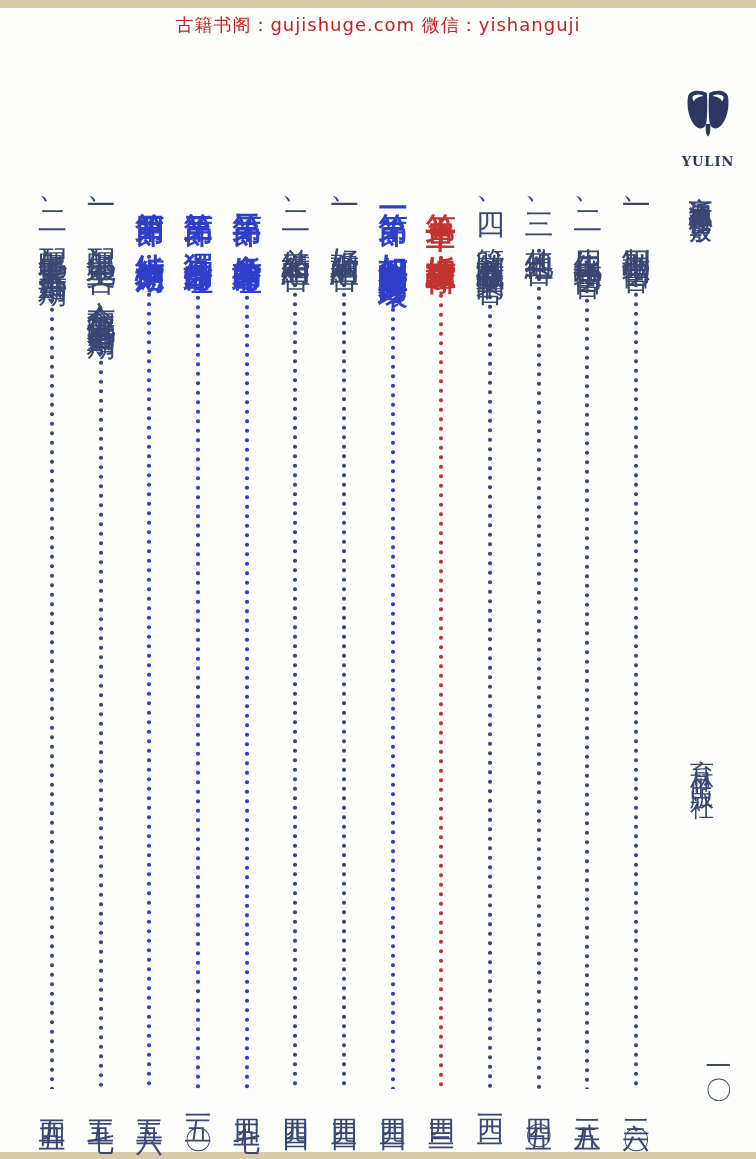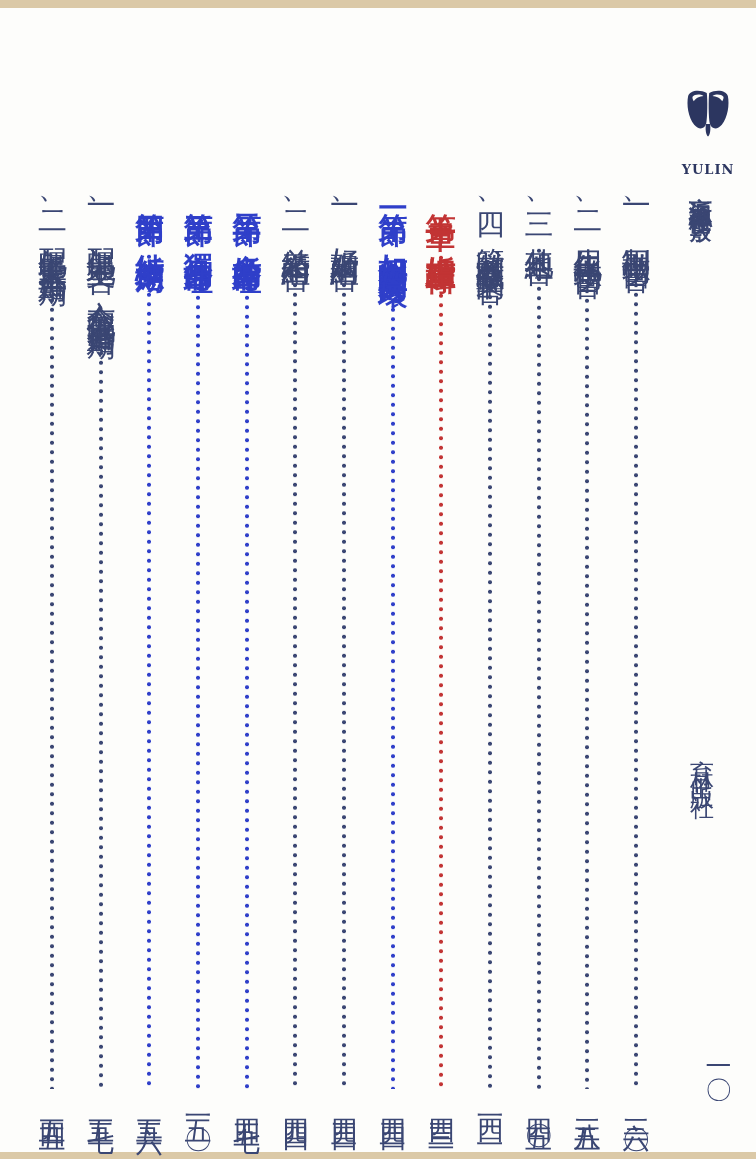--- a/index.html
+++ b/index.html
@@ -31,21 +31,21 @@
     letter-spacing:1px;
   }
 
   
   .rail{position:absolute;top:0;right:0;width:96px;height:1159px;}
   .logo{position:absolute;top:86px;left:18px;width:60px;text-align:center;color:var(--logo-navy);}
   .logo svg{display:block;margin:0 auto;width:52px;height:58px;}
   .logo-text{
     font-family:"DejaVu Serif",serif;
     font-weight:bold;font-size:13px;letter-spacing:1px;
-    color:var(--logo-navy);margin-top:18px;
+    color:var(--logo-navy);margin-top:10px;
   }
   .v-text{
     writing-mode:vertical-rl;
     text-orientation:upright;
     color:var(--navy);
     position:absolute;
   }
   .book-title{top:178px;left:50%;right:auto;left:26px;font-size:23px;letter-spacing:4px;font-weight:600;}
   .publisher{top:740px;left:26px;font-size:24px;letter-spacing:9px;font-weight:500;}
   .folio{top:1052px;left:42px;font-size:26px;letter-spacing:6px;}
@@ -95,20 +95,21 @@
   }
 </style>
 </head>
 <body>
 
 <div class="page">
 
   <div class="strip top"></div>
   <div class="strip bottom"></div>
 
+  <div class="watermark">古籍书阁：gujishuge.com 微信：yishanguji</div>
 
   <div class="rail">
     <div class="logo">
       <span>
         <svg viewBox="0 0 64 64" aria-hidden="true">
           <g fill="#2c3660">
             <path d="M30.5 5 C22 0 9 1.5 7.5 9 C5.5 19 7.5 35 15 44 C20.5 50.5 27.5 50 29.8 42.5 C31.3 36 31.6 13 30.5 5 Z
                      M13 9.5 C15.5 6.5 22 6 26.5 8.5 C22 9 16.5 11 14.5 15 C13.2 13 12.6 11 13 9.5 Z"></path>
             <path d="M33.5 5 C42 0 55 1.5 56.5 9 C58.5 19 56.5 35 49 44 C43.5 50.5 36.5 50 34.2 42.5 C32.7 36 32.4 13 33.5 5 Z
                      M51 9.5 C48.5 6.5 42 6 37.5 8.5 C42 9 47.5 11 49.5 15 C50.8 13 51.4 11 51 9.5 Z"></path>

